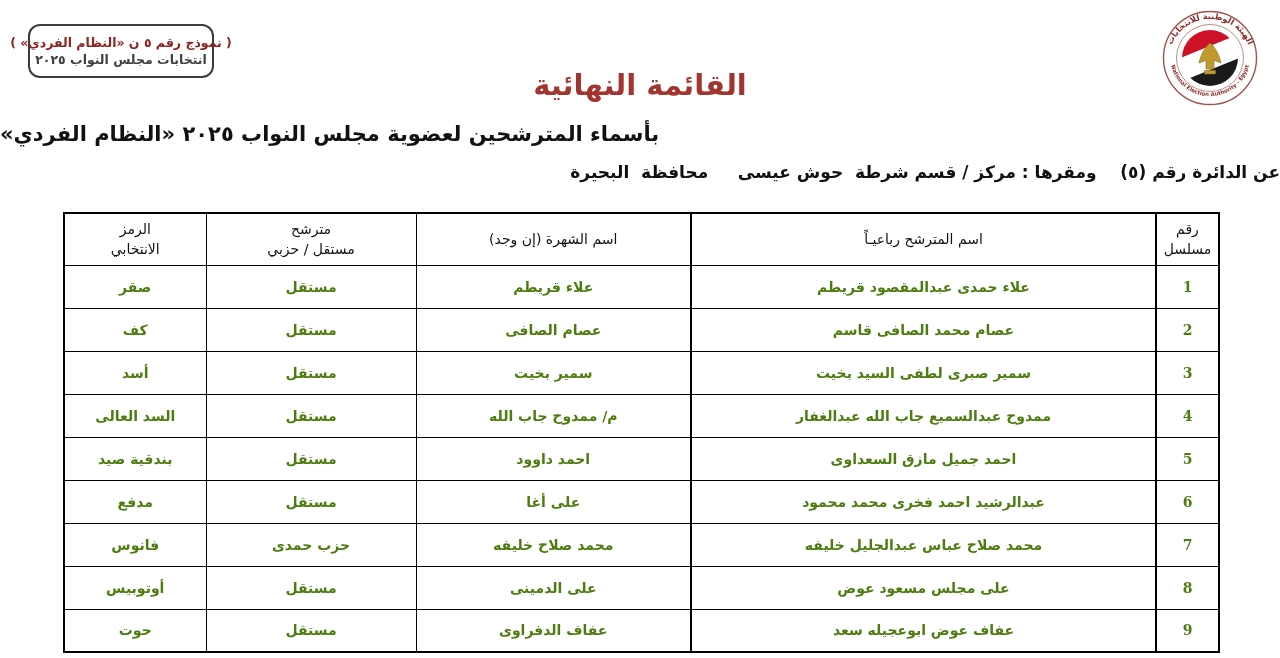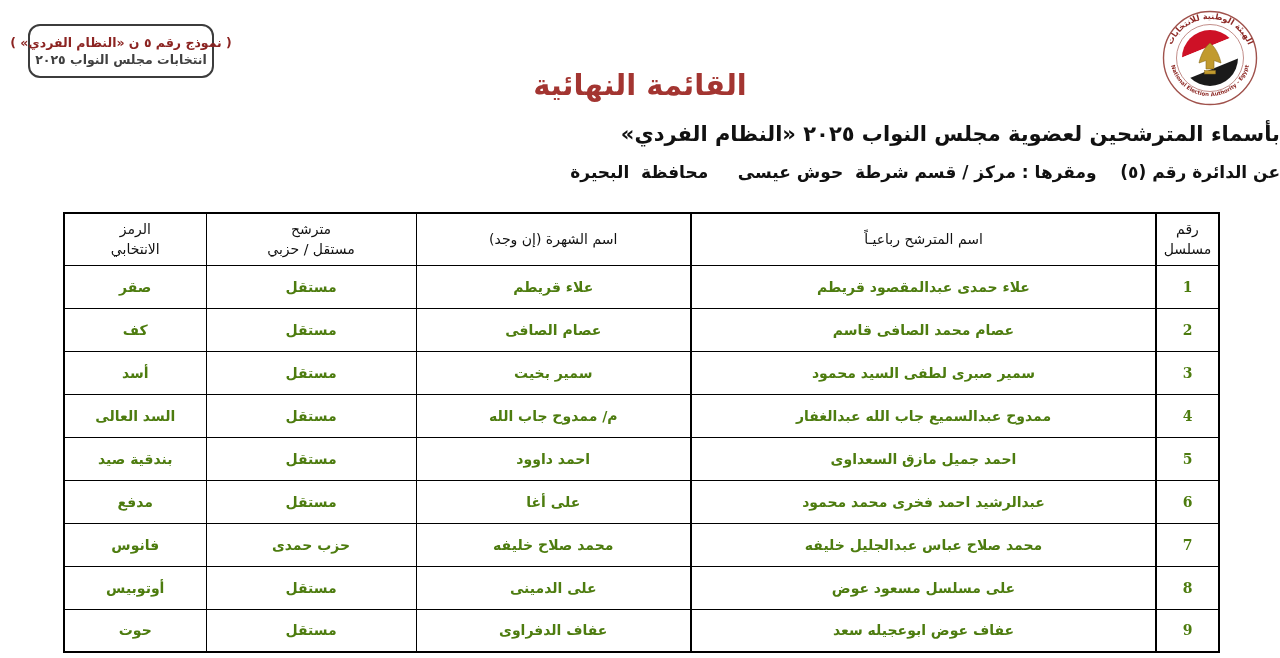--- a/index.html
+++ b/index.html
@@ -19,21 +19,21 @@
 
   
   .logo{position:absolute;right:22px;top:10px;width:96px;height:96px}
 
   
   .title{
     position:absolute;top:68px;left:0;width:100%;text-align:center;
     font-size:29px;font-weight:bold;color:#a33531;direction:rtl;
   }
   .sub1{
-    position:absolute;top:122px;left:0;width:100%;text-align:right;
+    position:absolute;top:122px;left:0;width:100%;text-align:left;
     font-size:21px;font-weight:bold;color:#111;direction:rtl;
   }
   .sub2{
     position:absolute;top:162px;left:0;width:100%;text-align:right;
     font-size:17px;font-weight:bold;color:#111;direction:rtl;white-space:pre;
   }
 
   
   table.cand{
     position:absolute;left:63px;top:212px;width:1155px;
@@ -128,21 +128,21 @@
   <tr>
     <td class="c-serial">2</td>
     <td class="c-name">عصام محمد الصافى قاسم</td>
     <td>عصام الصافى</td>
     <td>مستقل</td>
     <td>كف</td>
   </tr>
 
   <tr>
     <td class="c-serial">3</td>
-    <td class="c-name">سمير صبرى لطفى السيد محمود</td>
+    <td class="c-name">سمير صبرى لطفى السيد بخيت</td>
     <td>سمير بخيت</td>
     <td>مستقل</td>
     <td>أسد</td>
   </tr>
 
   <tr>
     <td class="c-serial">4</td>
     <td class="c-name">ممدوح عبدالسميع جاب الله عبدالغفار</td>
     <td>م/ ممدوح جاب الله</td>
     <td>مستقل</td>
@@ -168,21 +168,21 @@
   <tr>
     <td class="c-serial">7</td>
     <td class="c-name">محمد صلاح عباس عبدالجليل خليفه</td>
     <td>محمد صلاح خليفه</td>
     <td>حزب حمدى</td>
     <td>فانوس</td>
   </tr>
 
   <tr>
     <td class="c-serial">8</td>
-    <td class="c-name">على مسلسل مسعود عوض</td>
+    <td class="c-name">على مجلس مسعود عوض</td>
     <td>على الدمينى</td>
     <td>مستقل</td>
     <td>أوتوبيس</td>
   </tr>
 
   <tr>
     <td class="c-serial">9</td>
     <td class="c-name">عفاف عوض ابوعجيله سعد</td>
     <td>عفاف الدفراوى</td>
     <td>مستقل</td>

